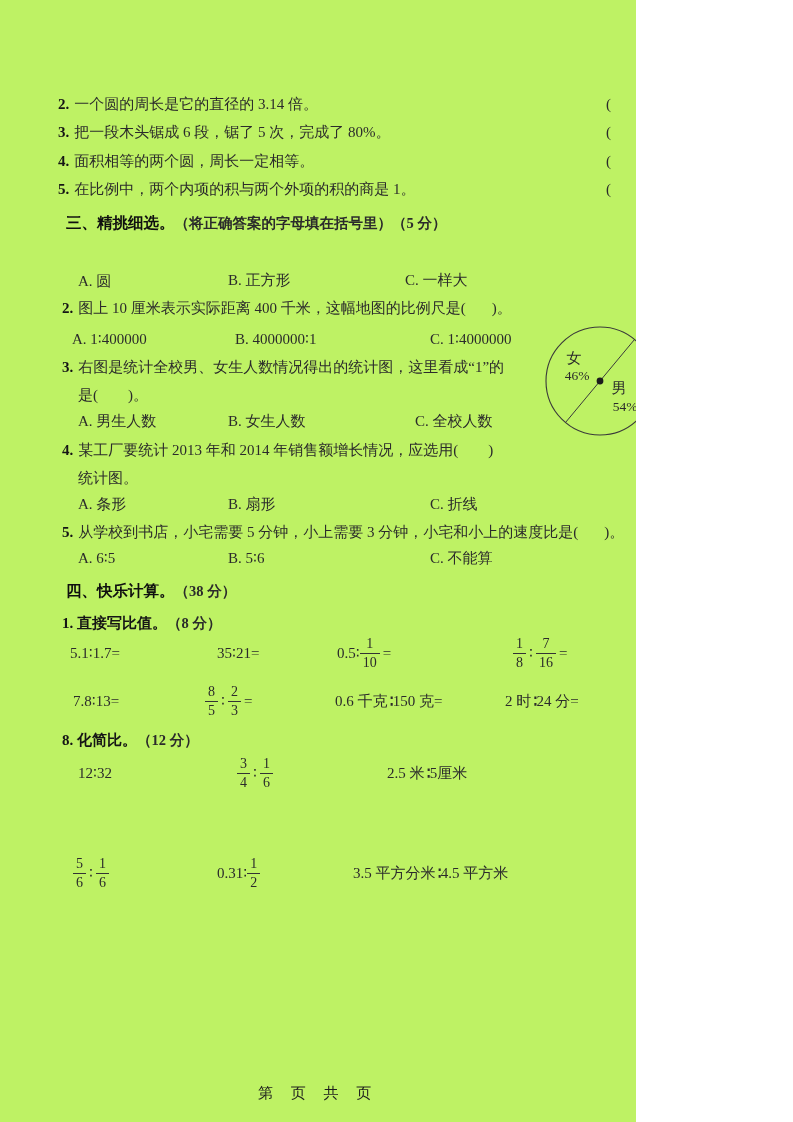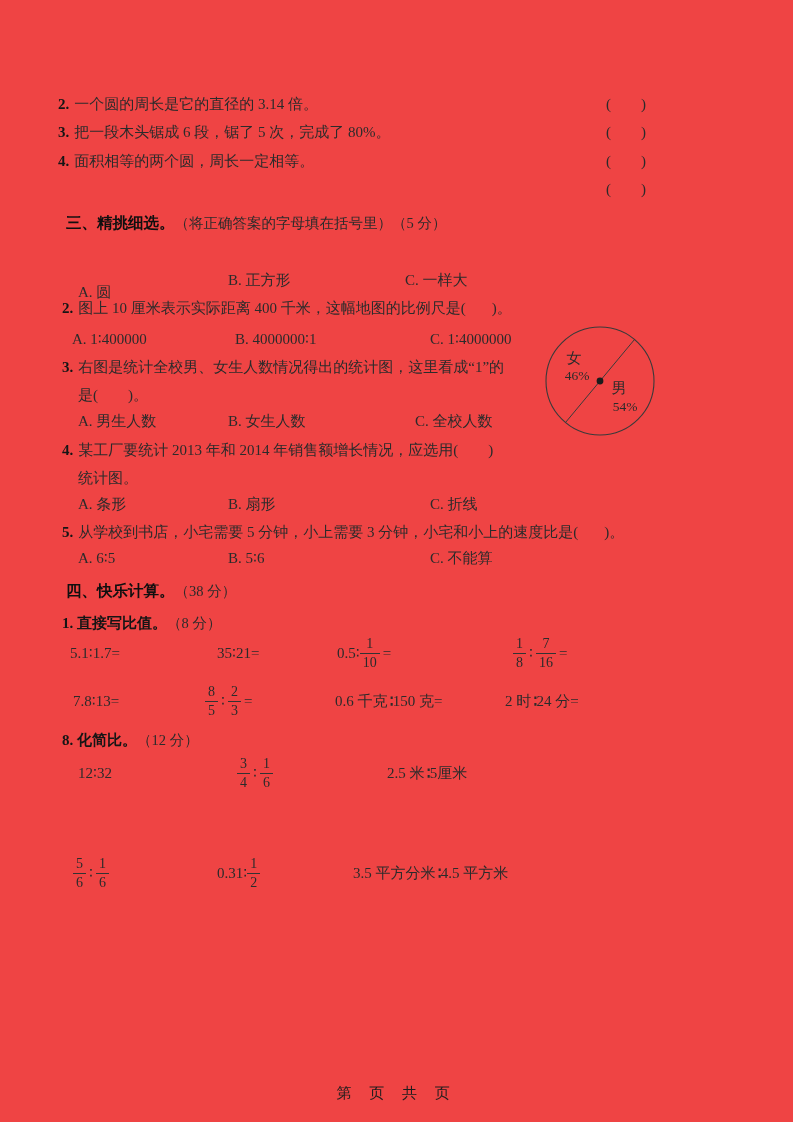--- a/index.html
+++ b/index.html
@@ -1,28 +1,28 @@
 <!DOCTYPE html>
 <html><head>
 <meta charset="utf-8">
 <style>
   html,body{margin:0;padding:0;background:#ffffff;}
   .page{
     position:relative;
-    width:793px;height:1122px;
-    background:#ef4444;
+    width:636px;height:1122px;
+    background:#bef264;
     font-family:"Liberation Serif","DejaVu Serif",serif;
     color:#2b2b2b;
     font-size:15px;
     overflow:hidden;
   }
   .abs{position:absolute;white-space:nowrap;line-height:20px;}
   .no{font-weight:bold;color:#151515;margin-right:5px;}
   .hd{font-weight:bold;color:#0f0f0f;font-size:15.5px;margin-left:32px;}
-  .hd-note{font-weight:normal;color:#2b2b2b;font-size:14.5px;}
+  .hd-note{font-weight:bold;color:#2b2b2b;font-size:14.5px;}
   .gap{display:inline-block;width:30px;}
   .gap-sm{display:inline-block;width:26px;}
   .opt{position:absolute;white-space:nowrap;}
   .calc-cell{
     position:absolute;height:46px;
     display:flex;align-items:center;white-space:nowrap;
   }
   .frac{display:inline-block;vertical-align:middle;text-align:center;line-height:1.1;font-size:14px;}
   .frac .fnum{display:block;padding:0 3px 1px 3px;border-bottom:1px solid #333;}
   .frac .fden{display:block;padding:1px 3px 0 3px;}
@@ -53,29 +53,32 @@
     <span>(</span><span class="gap"></span><span>)</span>
   </div>
 
   <div class="abs" style="left:58px;top:151px">
     <span class="no">4.</span><span>面积相等的两个圆，周长一定相等。</span>
   </div>
   <div class="abs" style="left:606px;top:151px">
     <span>(</span><span class="gap"></span><span>)</span>
   </div>
 
+  <div class="abs" style="left:58px;top:179px">
+    <span class="no">5.</span><span>在比例中，两个内项的积与两个外项的积的商是 1。</span>
+  </div>
   <div class="abs" style="left:606px;top:179px">
     <span>(</span><span class="gap"></span><span>)</span>
   </div>
 
   <div class="abs" style="left:34px;top:213px">
     <span class="hd">三、精挑细选。</span><span class="hd-note">（将正确答案的字母填在括号里）（5 分）</span>
   </div>
 
-  <span class="opt" style="left:78px;top:283px">A. 圆</span>
+  <span class="opt" style="left:78px;top:272px">A. 圆</span>
   <span class="opt" style="left:228px;top:271px">B. 正方形</span>
   <span class="opt" style="left:405px;top:271px">C. 一样大</span>
 
   <div class="abs" style="left:62px;top:298px">
     <span class="no">2.</span><span>图上 10 厘米表示实际距离 400 千米，这幅地图的比例尺是(</span><span class="gap-sm"></span><span>)。</span>
   </div>
   <span class="opt" style="left:72px;top:330px">A. 1∶400000</span>
   <span class="opt" style="left:235px;top:330px">B. 4000000∶1</span>
   <span class="opt" style="left:430px;top:330px">C. 1∶4000000</span>
 

